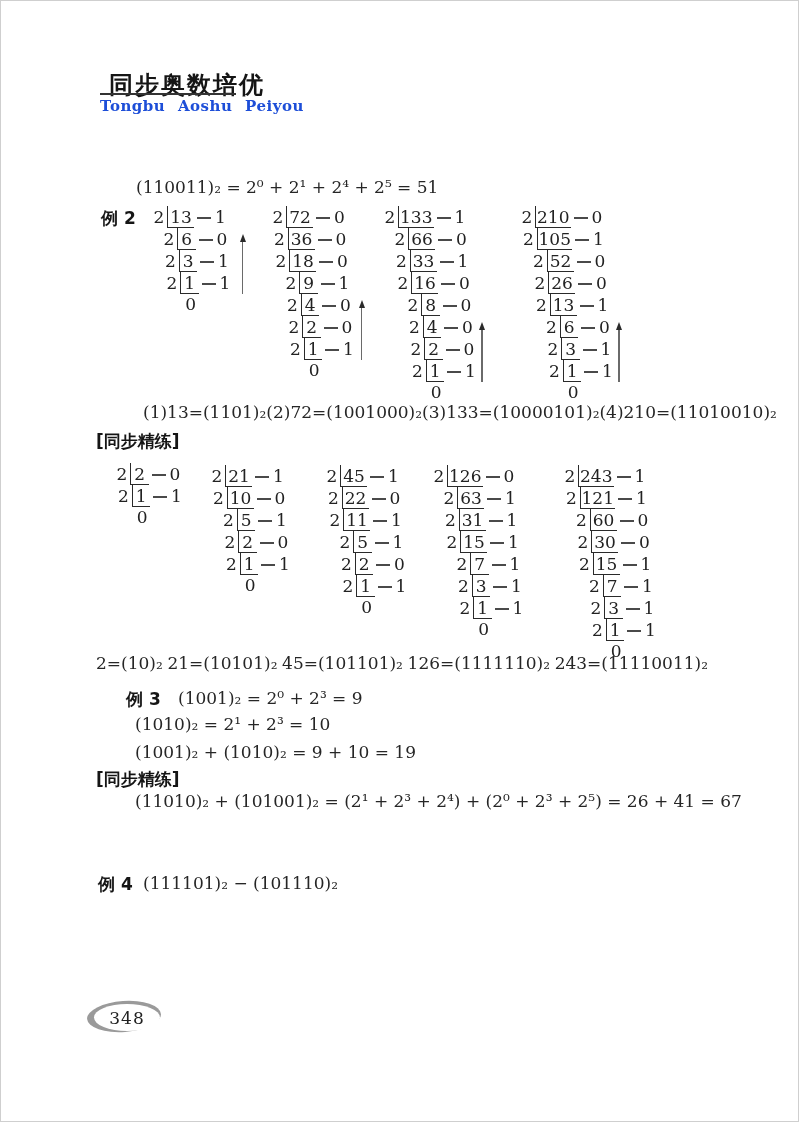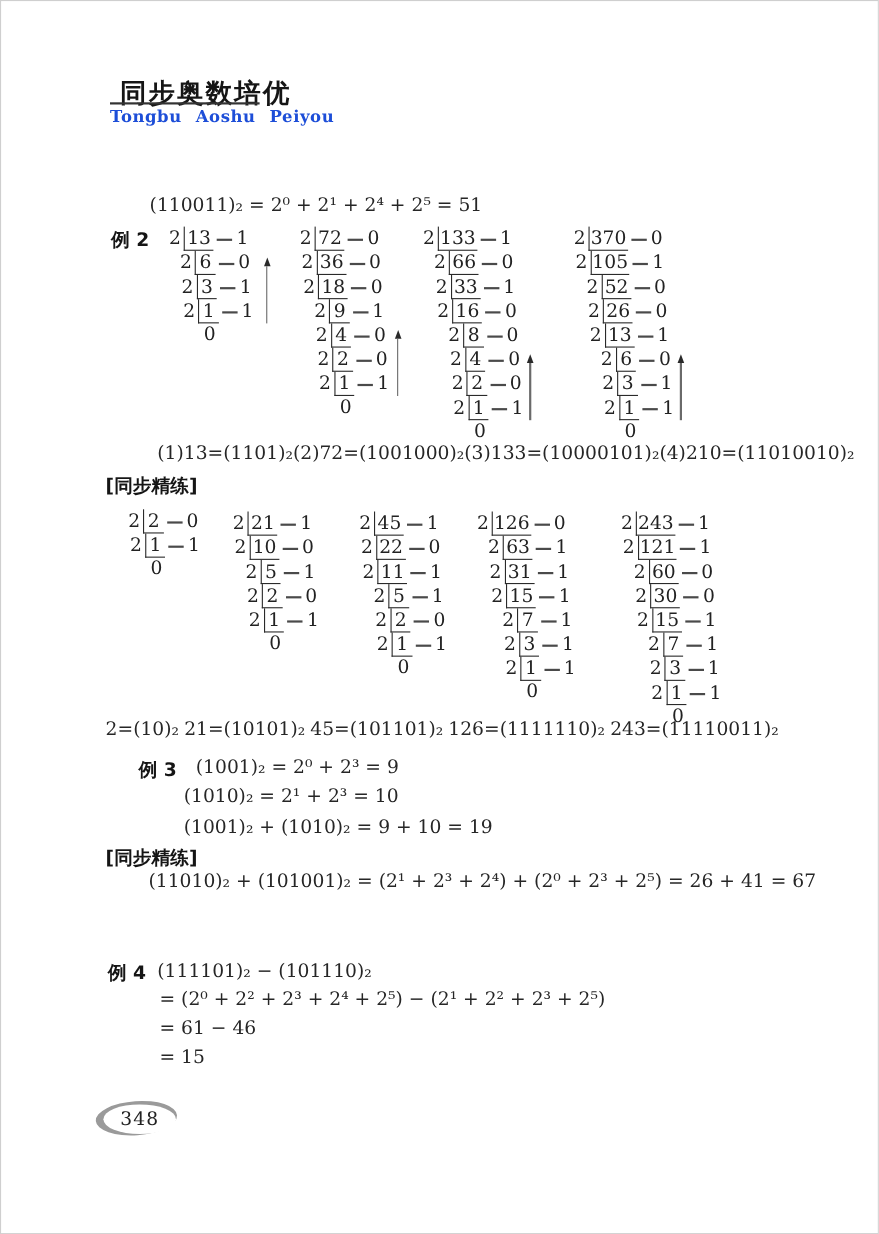--- a/index.html
+++ b/index.html
@@ -40,21 +40,21 @@
   .lzero{height:22px;line-height:21px;text-align:center;font-size:17px;}
   .larrow{position:absolute;width:9px;height:60px;display:flex;flex-direction:column;align-items:center;}
   .ltri{width:0;height:0;border-left:3.5px solid transparent;border-right:3.5px solid transparent;border-bottom:8px solid #2a2a2a;}
   .lline{width:1.5px;flex:1;background:#6a6a6a;}
   
   #ex2-results{left:142px;top:401px;width:540px;display:flex;justify-content:space-between;}
   #pr1-results{left:95px;top:652px;width:612px;display:flex;justify-content:space-between;}
   
   .eqlines{white-space:nowrap;}
   #ex3-lines{left:134px;top:713px;}
-  #ex3-lines > div{height:28px;margin-left:32px;}
+  #ex3-lines > div{height:28px;}
   #pr2-lines{left:134px;top:790px;}
   #pr2-lines > div{height:26px;}
   #ex4-lines{left:144px;top:898px;}
   #ex4-lines > div{height:26px;}
   
   #badge{left:86px;top:1000px;width:74px;height:31px;}
   .badge-outer{position:absolute;left:0;top:0;right:0;bottom:0;background:#9a9a9a;border-radius:50%;transform:rotate(-4deg);}
   .badge-inner{position:absolute;left:7px;top:3px;right:1px;bottom:1px;background:#ffffff;border-radius:50%;display:flex;align-items:center;justify-content:center;}
   .badge-inner span{font-size:17px;letter-spacing:1px;color:#222;font-family:"DejaVu Serif",serif;}
 </style>
@@ -201,21 +201,21 @@
       </div>
       <div class="lzero" style="margin-left: 45px; width: 18.5px;">0</div>
       <div class="larrow" style="left: 95.5px; top: 116px;">
         <div class="ltri"></div>
         <div class="lline"></div>
       </div>
     </div>
   <div class="ladder" id="ld-ex2-3" style="left: 518px; top: 205px;">
       <div class="lrow" style="margin-left: 0px;">
         <span class="ldiv">2</span>
-        <div class="lcell" style="width: 35.5px;">370</div>
+        <div class="lcell" style="width: 35.5px;">210</div>
         <div class="ldash"></div>
         <span class="lrem">0</span>
       </div>
       <div class="lrow" style="margin-left: 1.5px;">
         <span class="ldiv">2</span>
         <div class="lcell" style="width: 35.5px;">105</div>
         <div class="ldash"></div>
         <span class="lrem">1</span>
       </div>
       <div class="lrow" style="margin-left: 11.5px;">
@@ -466,25 +466,20 @@
       <div>(1001)₂ + (1010)₂ = 9 + 10 = 19</div>
     </div>
 
   <div class="abs cjk" id="pr2-label">[同步精练]</div>
   <div class="abs math eqlines" id="pr2-lines">
       <div>(11010)₂ + (101001)₂ = (2¹ + 2³ + 2⁴) + (2⁰ + 2³ + 2⁵) = 26 + 41 = 67</div>
     </div>
 
   <div class="abs cjk" id="ex4-label">例 4</div>
   <div class="abs math" id="ex4-intro">(111101)₂ − (101110)₂</div>
-  <div class="abs math eqlines" id="ex4-lines">
-      <div>= (2⁰ + 2² + 2³ + 2⁴ + 2⁵) − (2¹ + 2² + 2³ + 2⁵)</div>
-      <div>= 61 − 46</div>
-      <div>= 15</div>
-    </div>
 
   <div class="abs" id="badge">
     <div class="badge-outer"></div>
     <div class="badge-inner">
       <span>348</span>
     </div>
   </div>
 
 </div>
 

